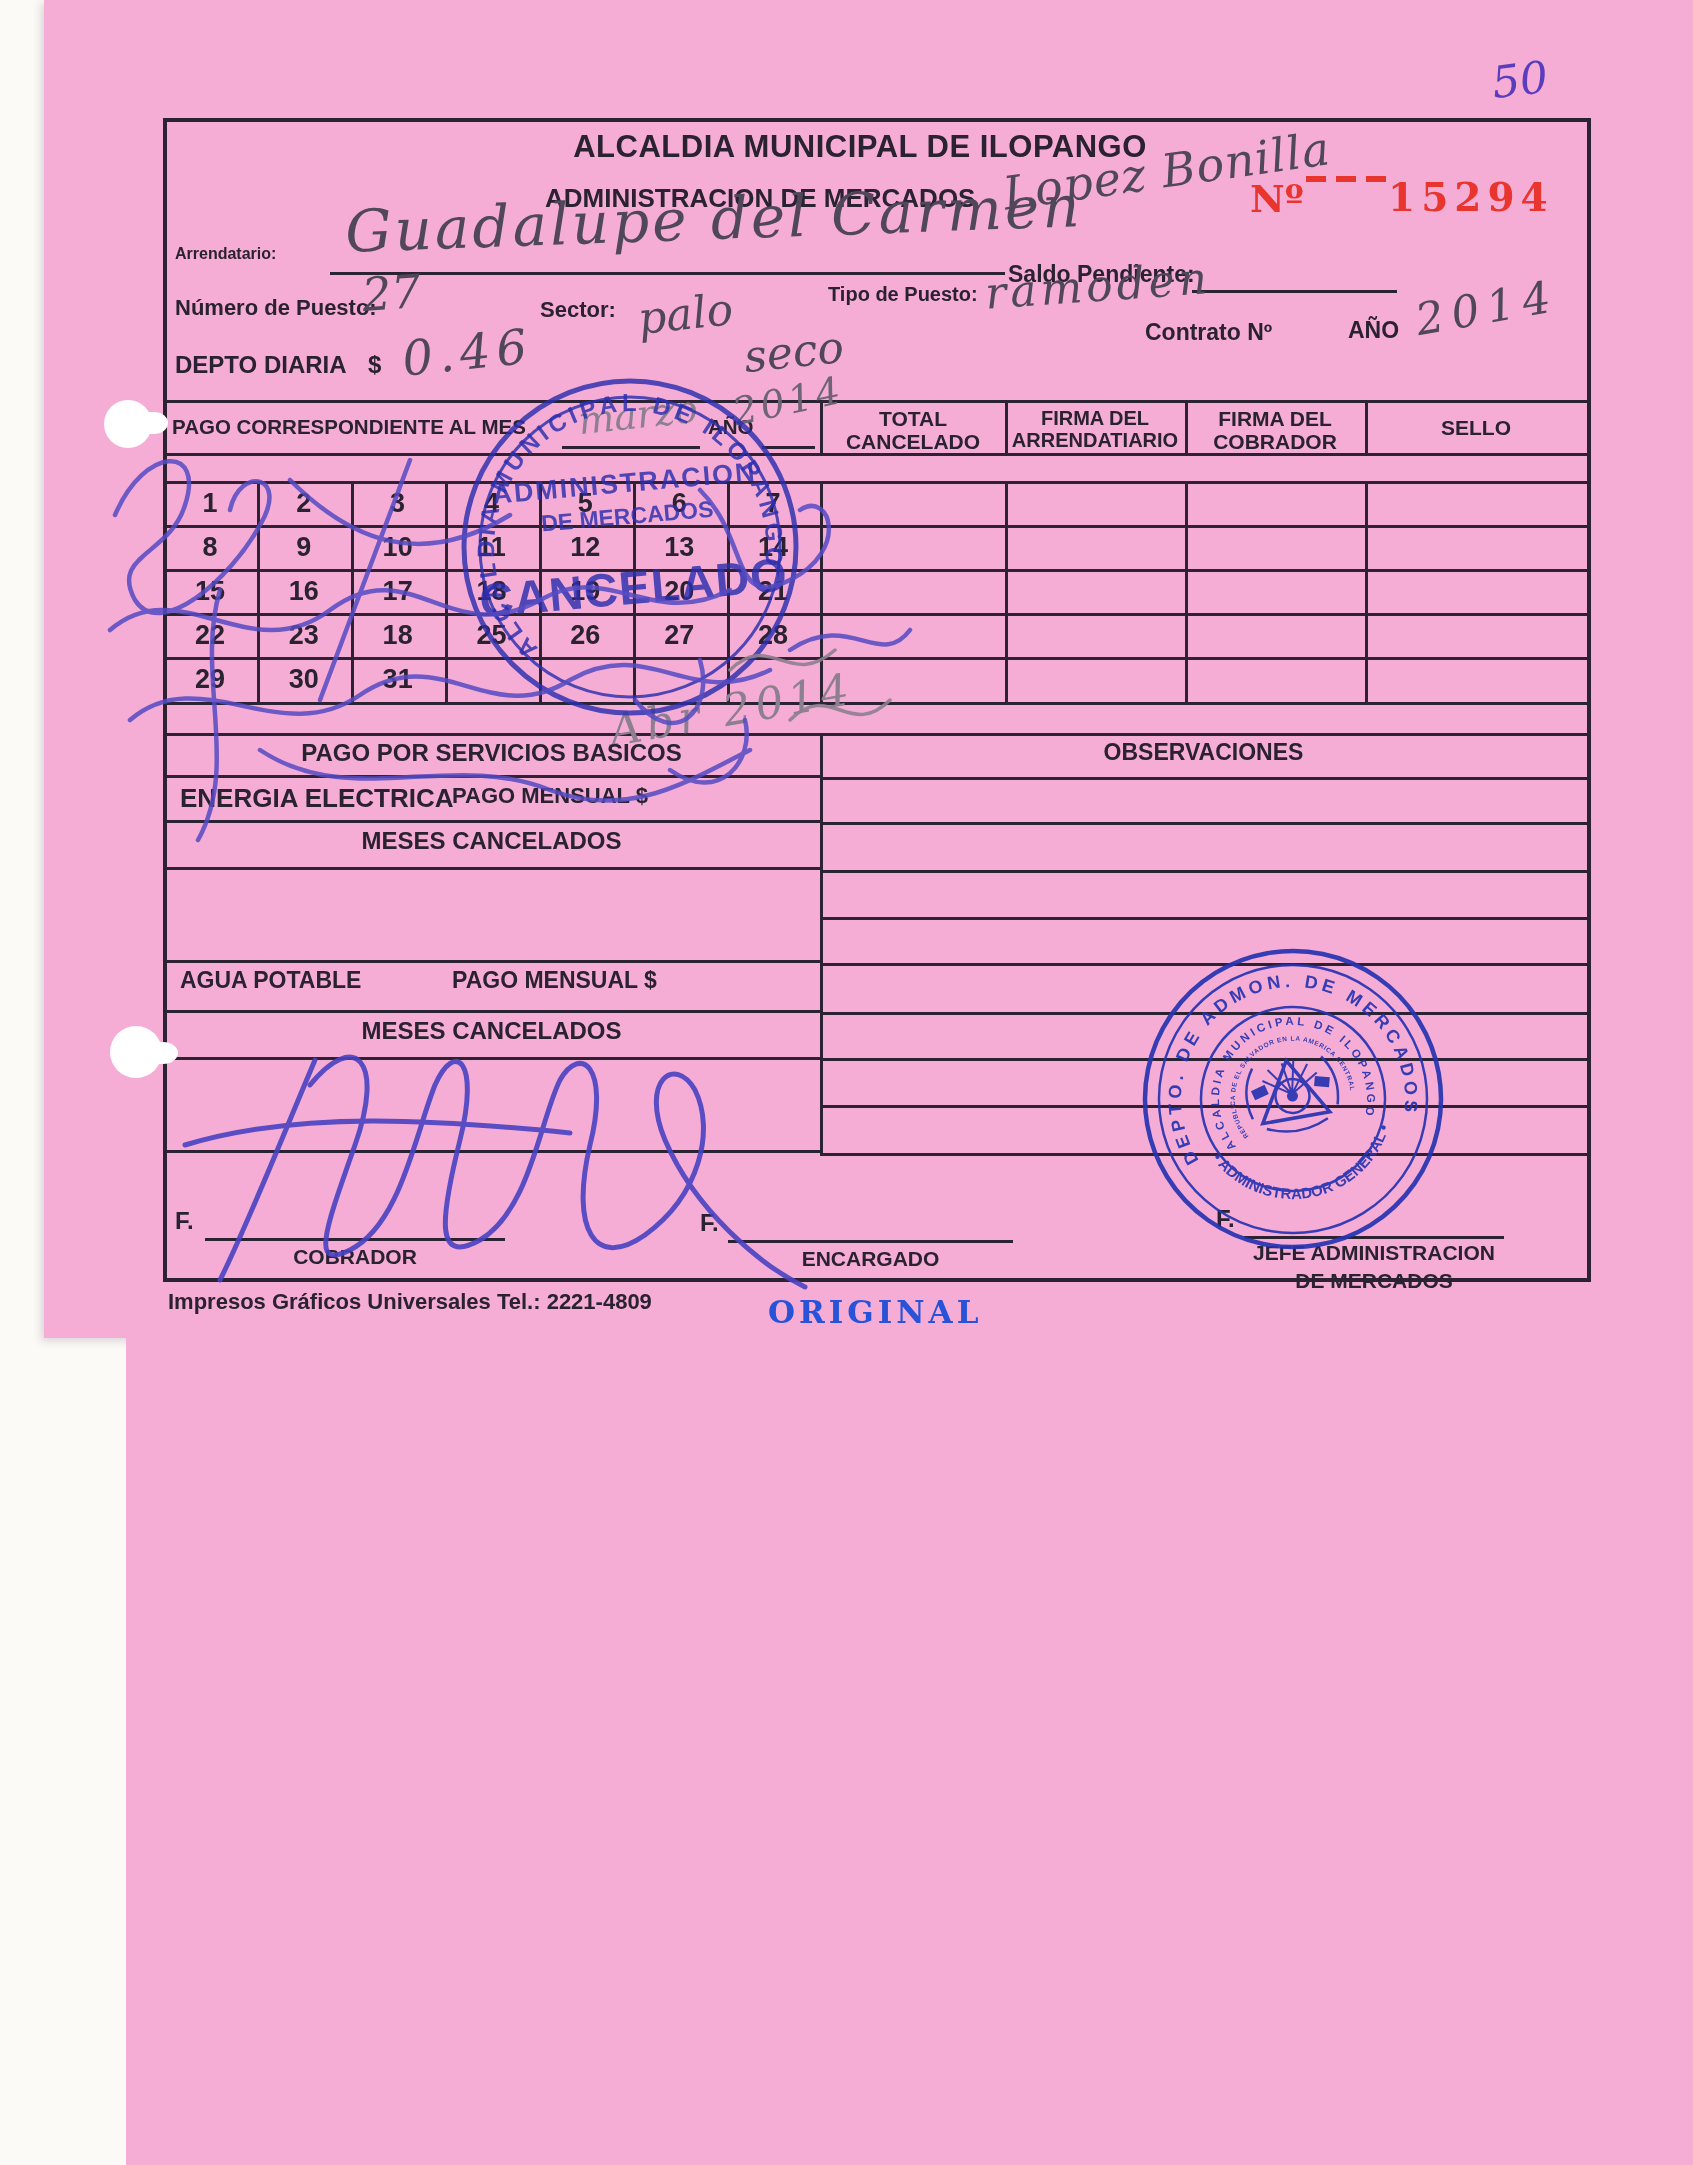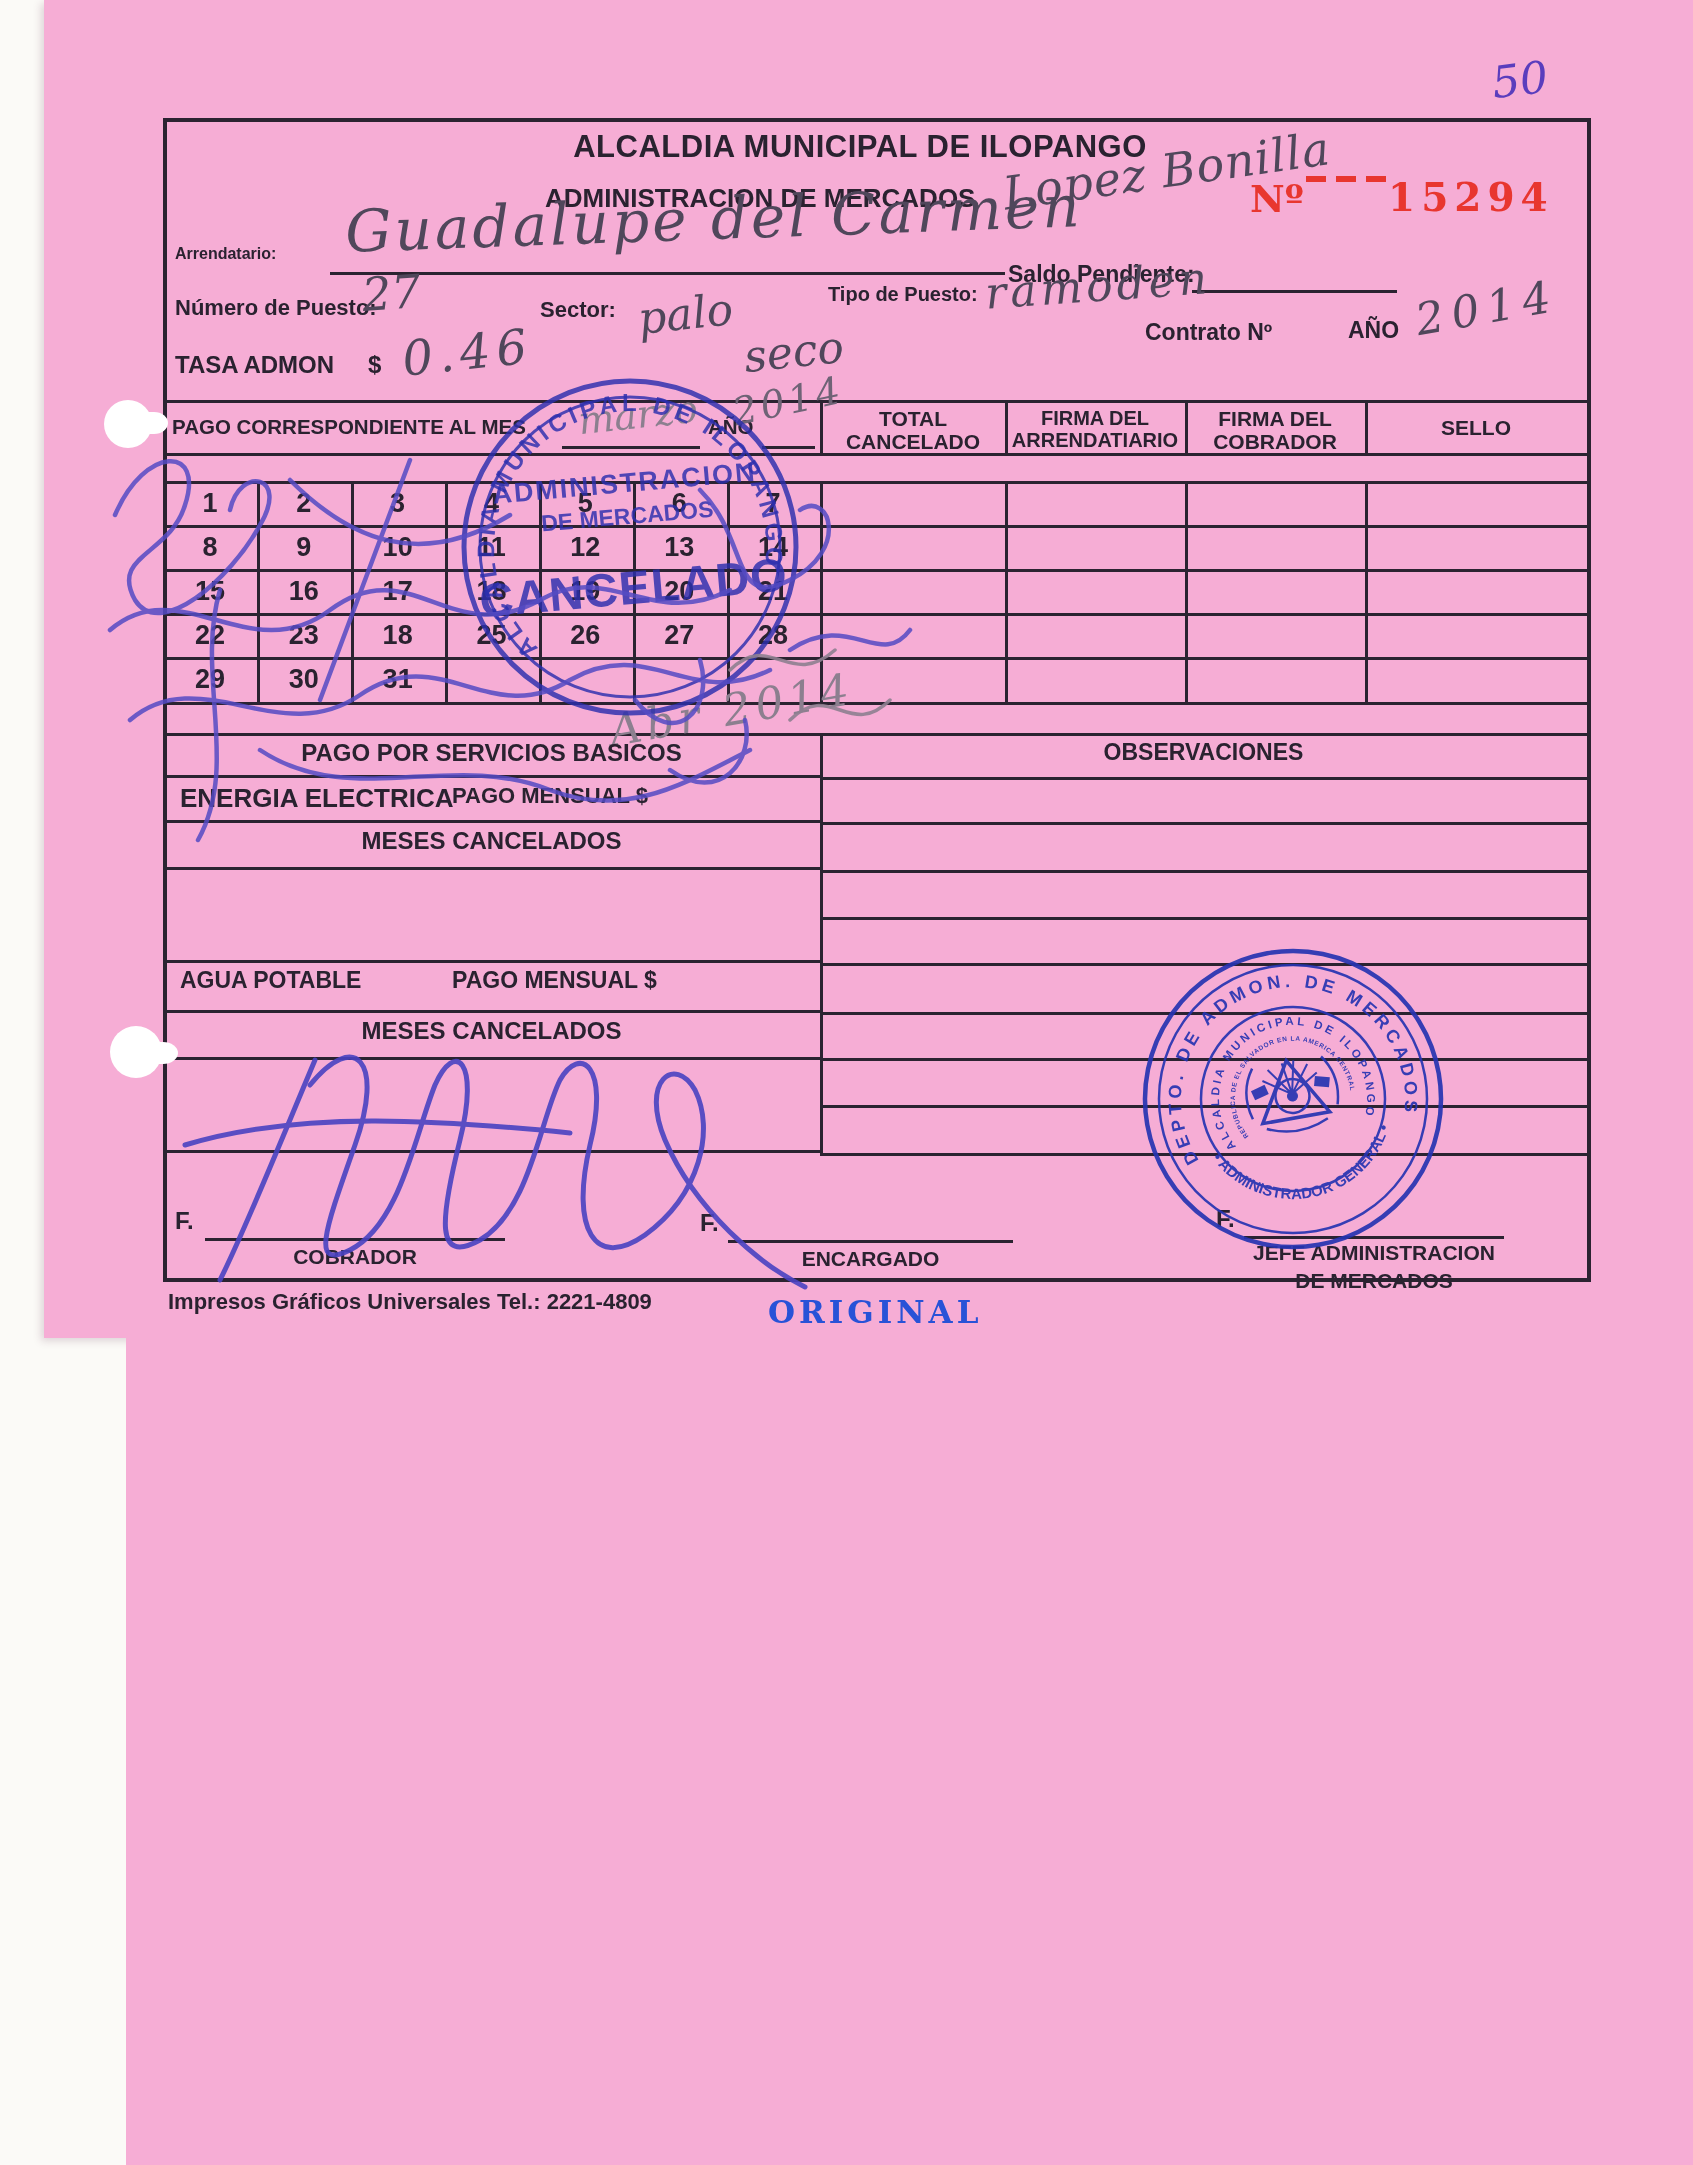--- a/index.html
+++ b/index.html
@@ -58,21 +58,21 @@
 <div class="hw" style="left:638px;top:292px;font-size:44px;transform:rotate(-6deg)">palo</div>
 <div class="hw" style="left:744px;top:330px;font-size:44px;transform:rotate(-6deg)">seco</div>
 
 <div class="lbl" style="left:828px;top:284px;font-size:20px;font-weight:600">Tipo de Puesto:</div>
 <div class="hw" style="left:985px;top:264px;font-size:44px;letter-spacing:4px;transform:rotate(-4deg)">ramoden</div>
 
 <div class="lbl" style="left:1145px;top:320px;font-size:23px;font-weight:600">Contrato Nº</div>
 <div class="lbl" style="left:1348px;top:318px;font-size:23px;font-weight:600">AÑO</div>
 <div class="hw" style="left:1415px;top:286px;font-size:44px;letter-spacing:8px;transform:rotate(-10deg)">2014</div>
 
-<div class="lbl" style="left:175px;top:352px;font-size:24px">TASA ADMON</div>
+<div class="lbl" style="left:175px;top:352px;font-size:24px">DEPTO DIARIA</div>
 <div class="lbl" style="left:368px;top:352px;font-size:24px;font-weight:600">$</div>
 <div class="hw" style="left:402px;top:328px;font-size:48px;letter-spacing:6px;transform:rotate(-6deg)">0.46</div>
 
 <div class="hl" style="left:163px;top:400px;width:1424px"></div>
 <div class="hl" style="left:163px;top:453px;width:1424px"></div>
 <div class="hl" style="left:163px;top:481px;width:1424px"></div>
 <div class="hl" style="left:163px;top:525px;width:1424px"></div>
 <div class="hl" style="left:163px;top:569px;width:1424px"></div>
 <div class="hl" style="left:163px;top:613px;width:1424px"></div>
 <div class="hl" style="left:163px;top:657px;width:1424px"></div>

